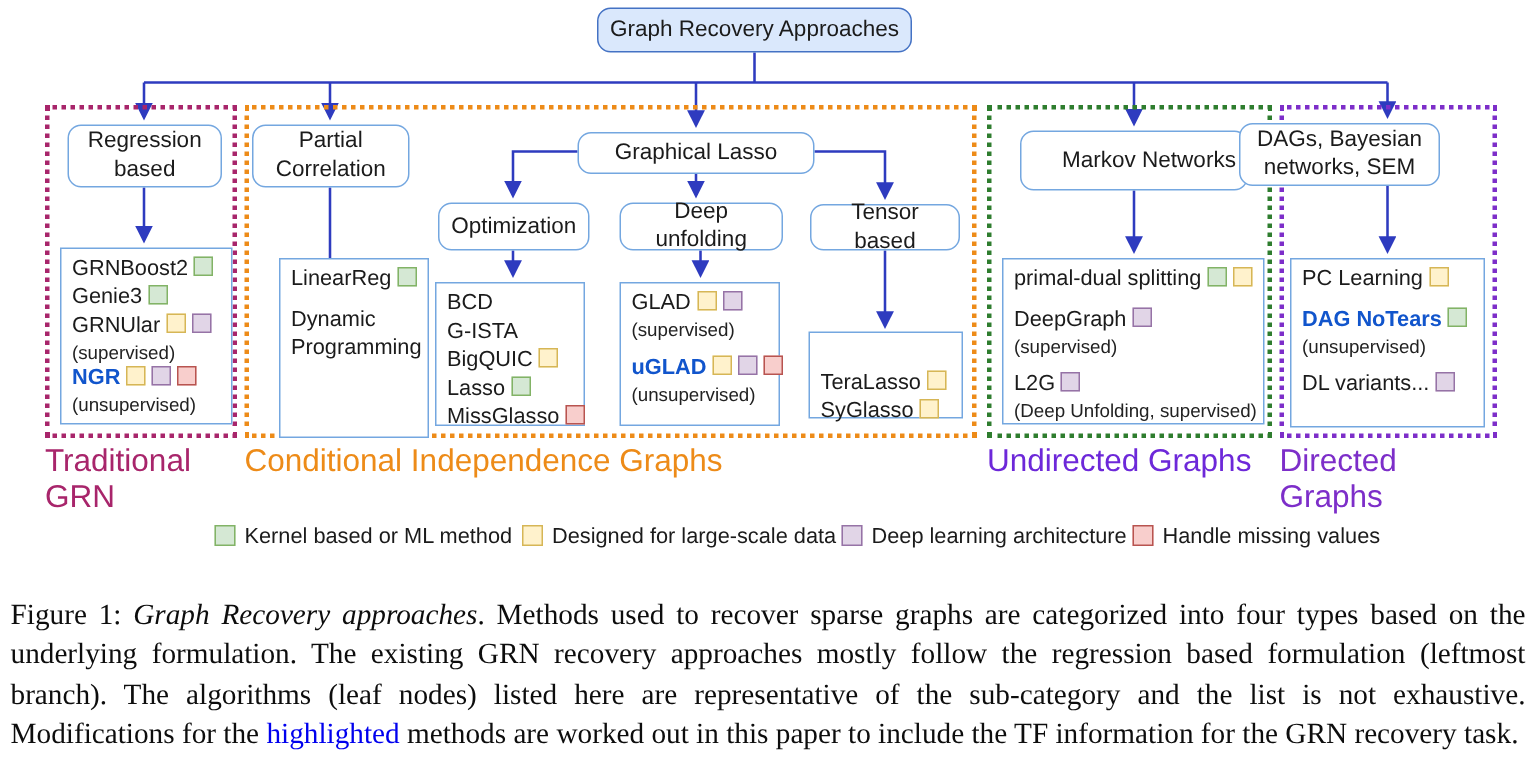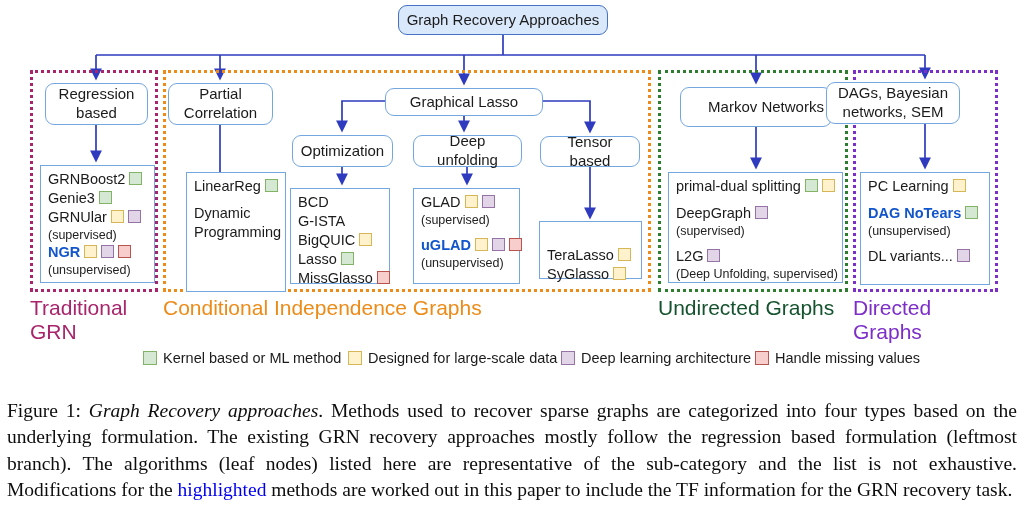--- a/index.html
+++ b/index.html
@@ -121,21 +121,21 @@
         <div class="line normal"><span class="t">PC Learning</span><span class="sq" style="background: rgb(255, 242, 204); border-color: rgb(214, 182, 86);"></span></div>
         <div class="line gap"></div>
         <div class="line highlight"><span class="t">DAG NoTears</span><span class="sq" style="background: rgb(213, 232, 212); border-color: rgb(130, 179, 102);"></span></div>
         <div class="line note"><span class="t">(unsupervised)</span></div>
         <div class="line gap"></div>
         <div class="line normal"><span class="t">DL variants...</span><span class="sq" style="background: rgb(225, 213, 231); border-color: rgb(150, 115, 166);"></span></div>
       </div>
 
     <div class="group-label" style="left: 30px; top: 296px; width: 128px; color: rgb(168, 37, 107);">Traditional GRN</div>
     <div class="group-label" style="left: 163px; top: 296px; width: 488px; color: rgb(237, 139, 24);">Conditional Independence Graphs</div>
-    <div class="group-label" style="left: 658px; top: 296px; width: 190px; color: #14532d;">Undirected Graphs</div>
+    <div class="group-label" style="left: 658px; top: 296px; width: 190px; color: #6d28d9;">Undirected Graphs</div>
     <div class="group-label" style="left: 853px; top: 296px; width: 145px; color: rgb(125, 46, 201);">Directed Graphs</div>
 
     <div class="legend">
       <span class="item" style="left:143px;">
         <span class="sq" style="background: rgb(213, 232, 212); border-color: rgb(130, 179, 102);"></span><span>Kernel based or ML method</span>
       </span>
       <span class="item" style="left:348px;">
         <span class="sq" style="background: rgb(255, 242, 204); border-color: rgb(214, 182, 86);"></span><span>Designed for large-scale data</span>
       </span>
       <span class="item" style="left:561px;">

